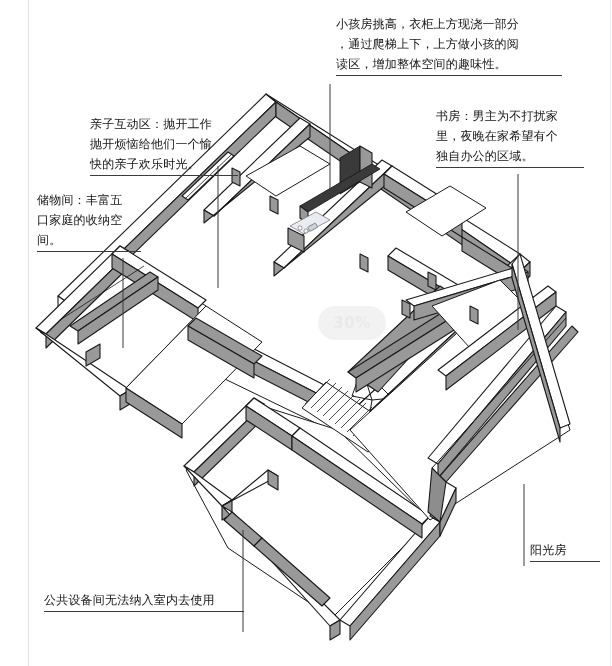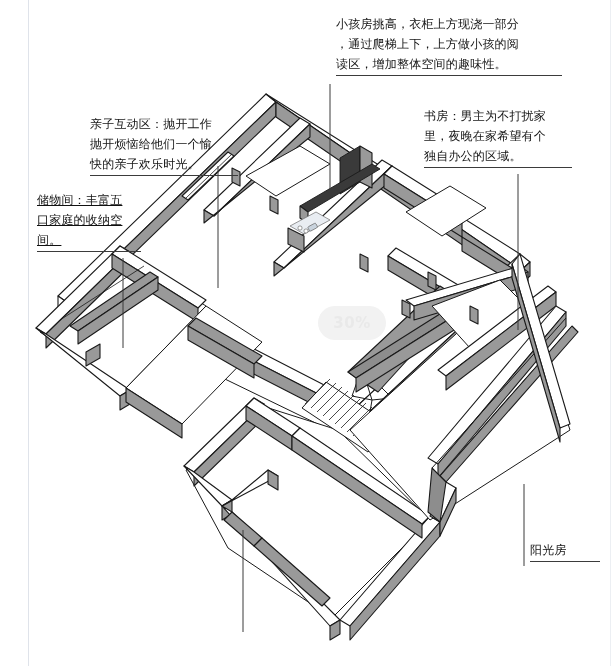--- a/index.html
+++ b/index.html
@@ -247,33 +247,37 @@
     <div class="rule"></div>
   </div>
 
   <div class="callout" style="left:90px;top:114px;width:148px;">
     <div class="txt">亲子互动区：抛开工作
 抛开烦恼给他们一个愉
 快的亲子欢乐时光。</div>
     <div class="rule"></div>
   </div>
 
-  <div class="callout" style="left:424px;top:106px;width:148px;">
+  <div class="callout" style="left:436px;top:106px;width:148px;">
     <div class="txt">书房：男主为不打扰家
 里，夜晚在家希望有个
 独自办公的区域。</div>
     <div class="rule"></div>
   </div>
 
-  <div class="callout" style="left:37px;top:190px;width:104px;text-decoration:underline;">
+  <div class="callout" style="left:37px;top:190px;width:104px;">
     <div class="txt">储物间：丰富五
 口家庭的收纳空
 间。</div>
     <div class="rule"></div>
   </div>
 
   <div class="callout" style="left:530px;top:540px;width:70px;">
     <div class="txt">阳光房</div>
     <div class="rule"></div>
   </div>
 
+  <div class="callout" style="left:44px;top:590px;width:200px;">
+    <div class="txt">公共设备间无法纳入室内去使用</div>
+    <div class="rule"></div>
+  </div>
 
 </div>
 
 </body></html>

